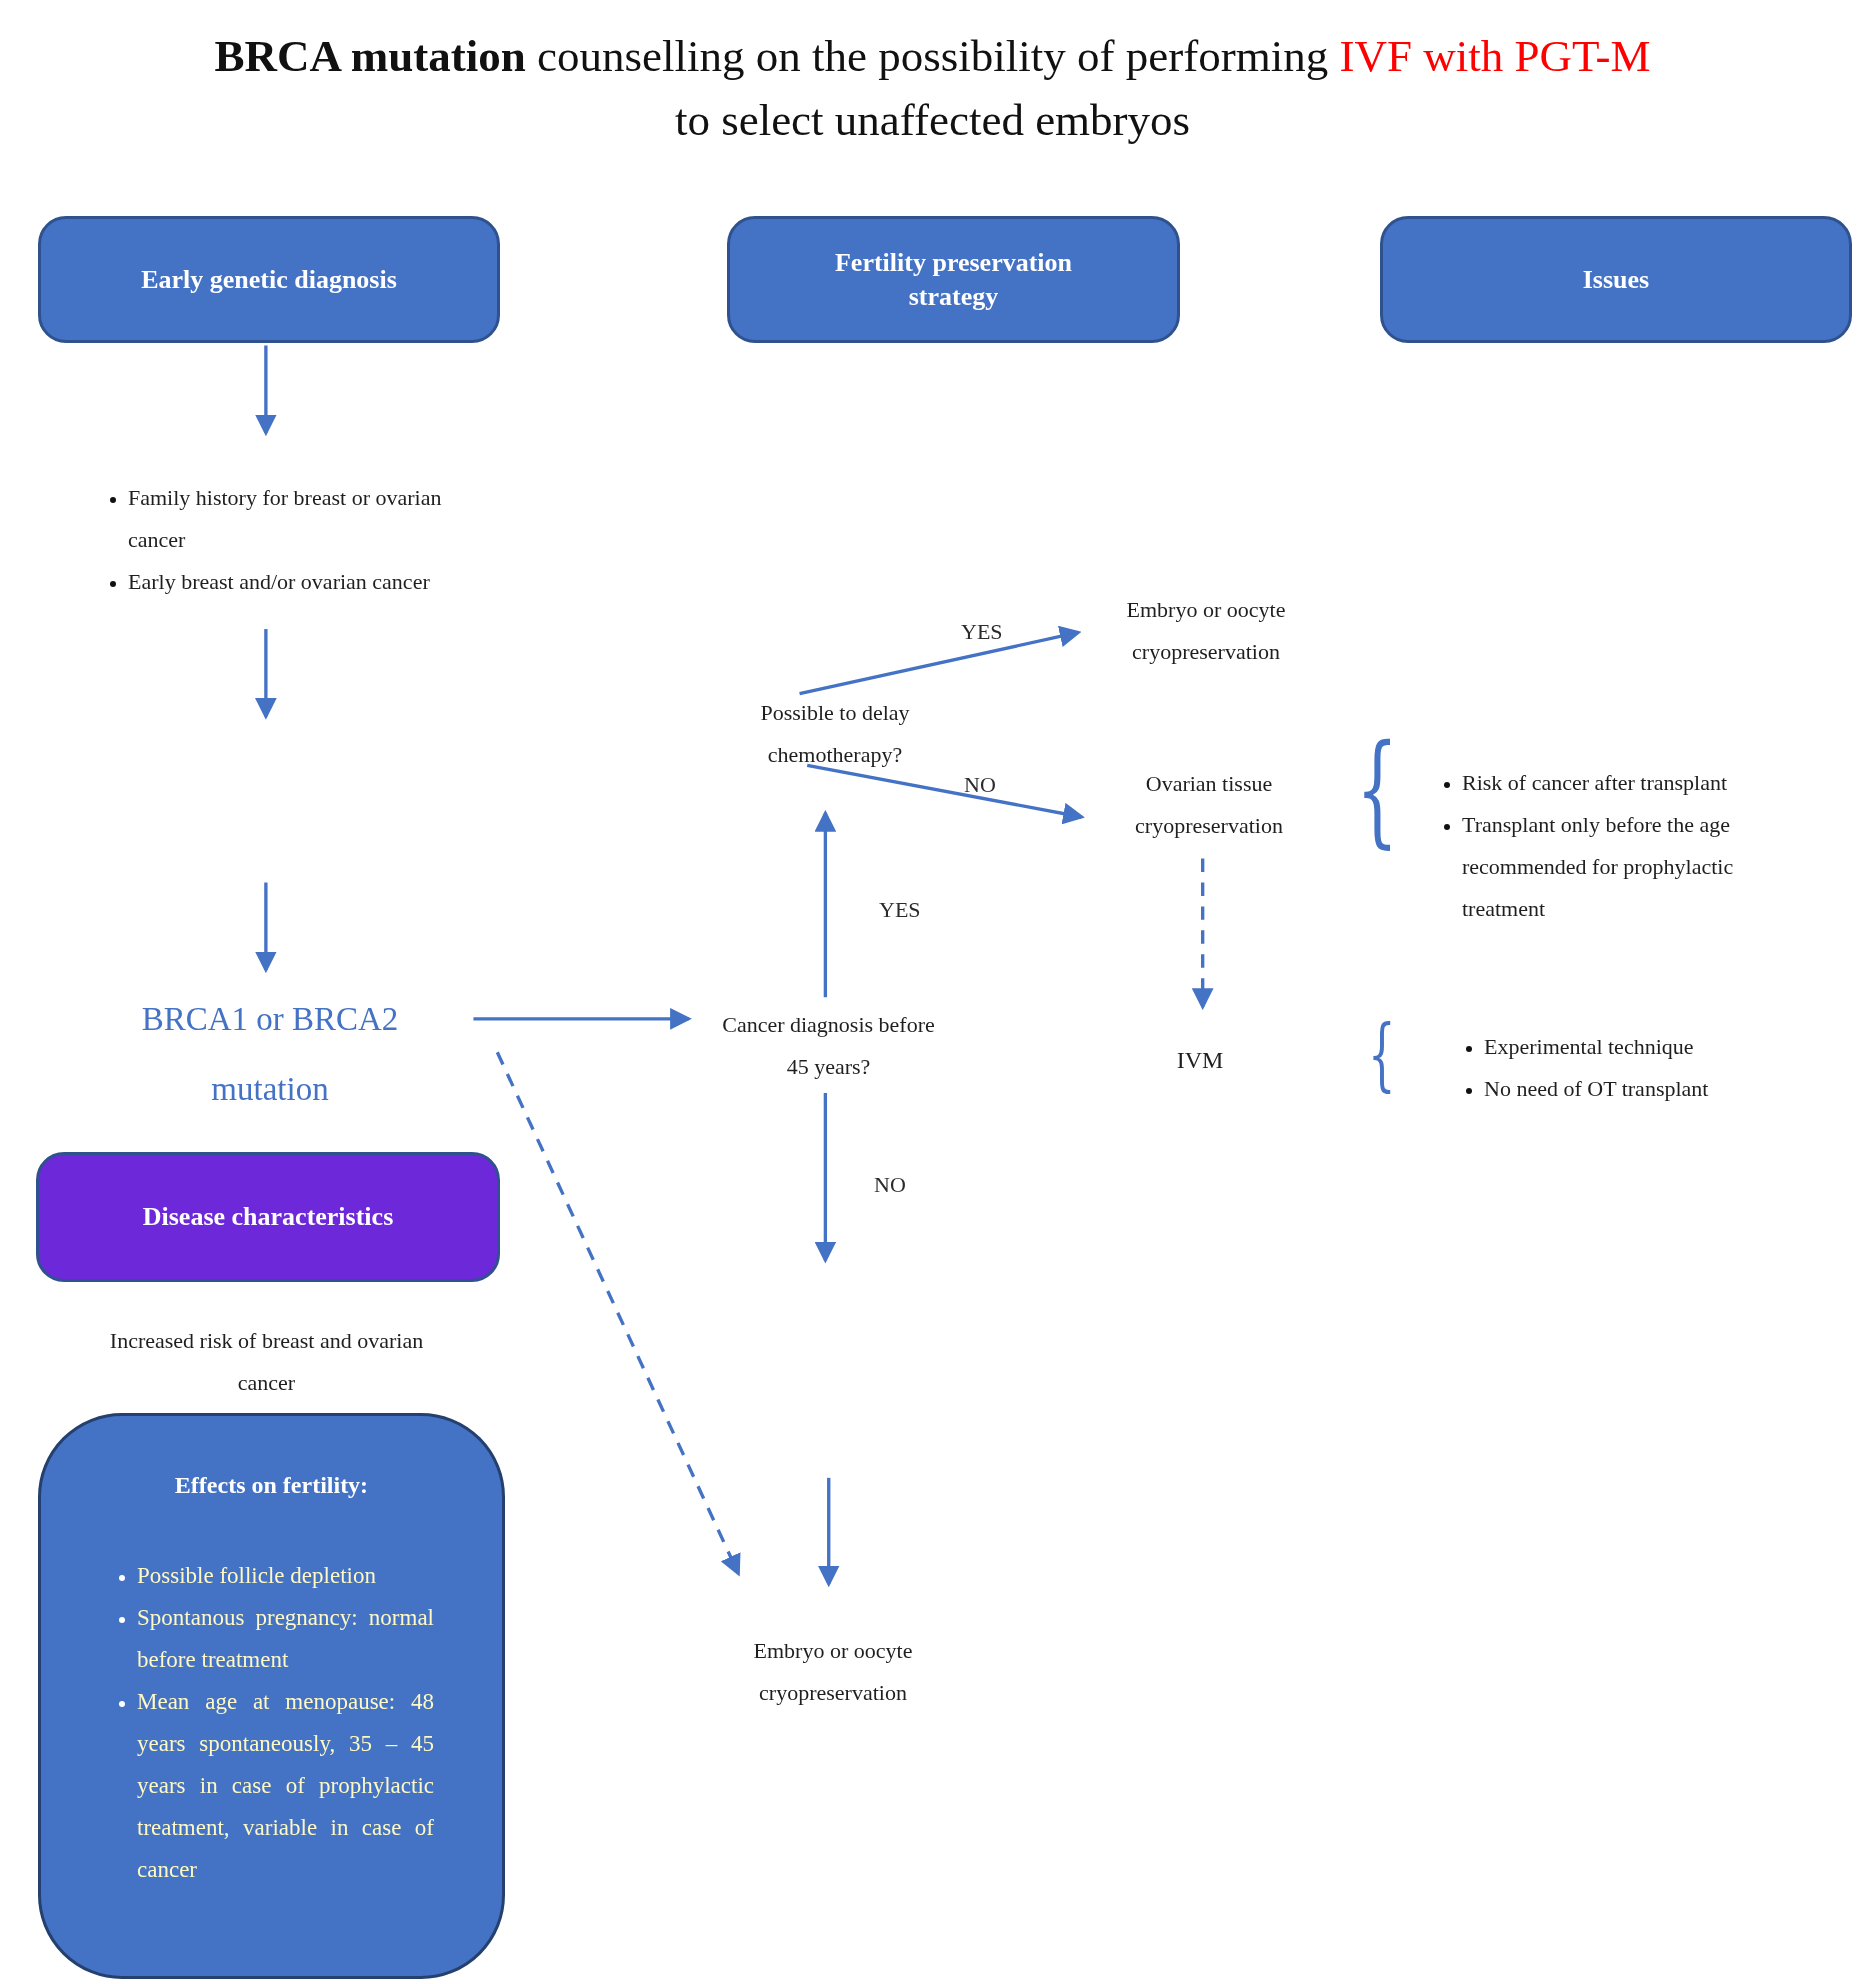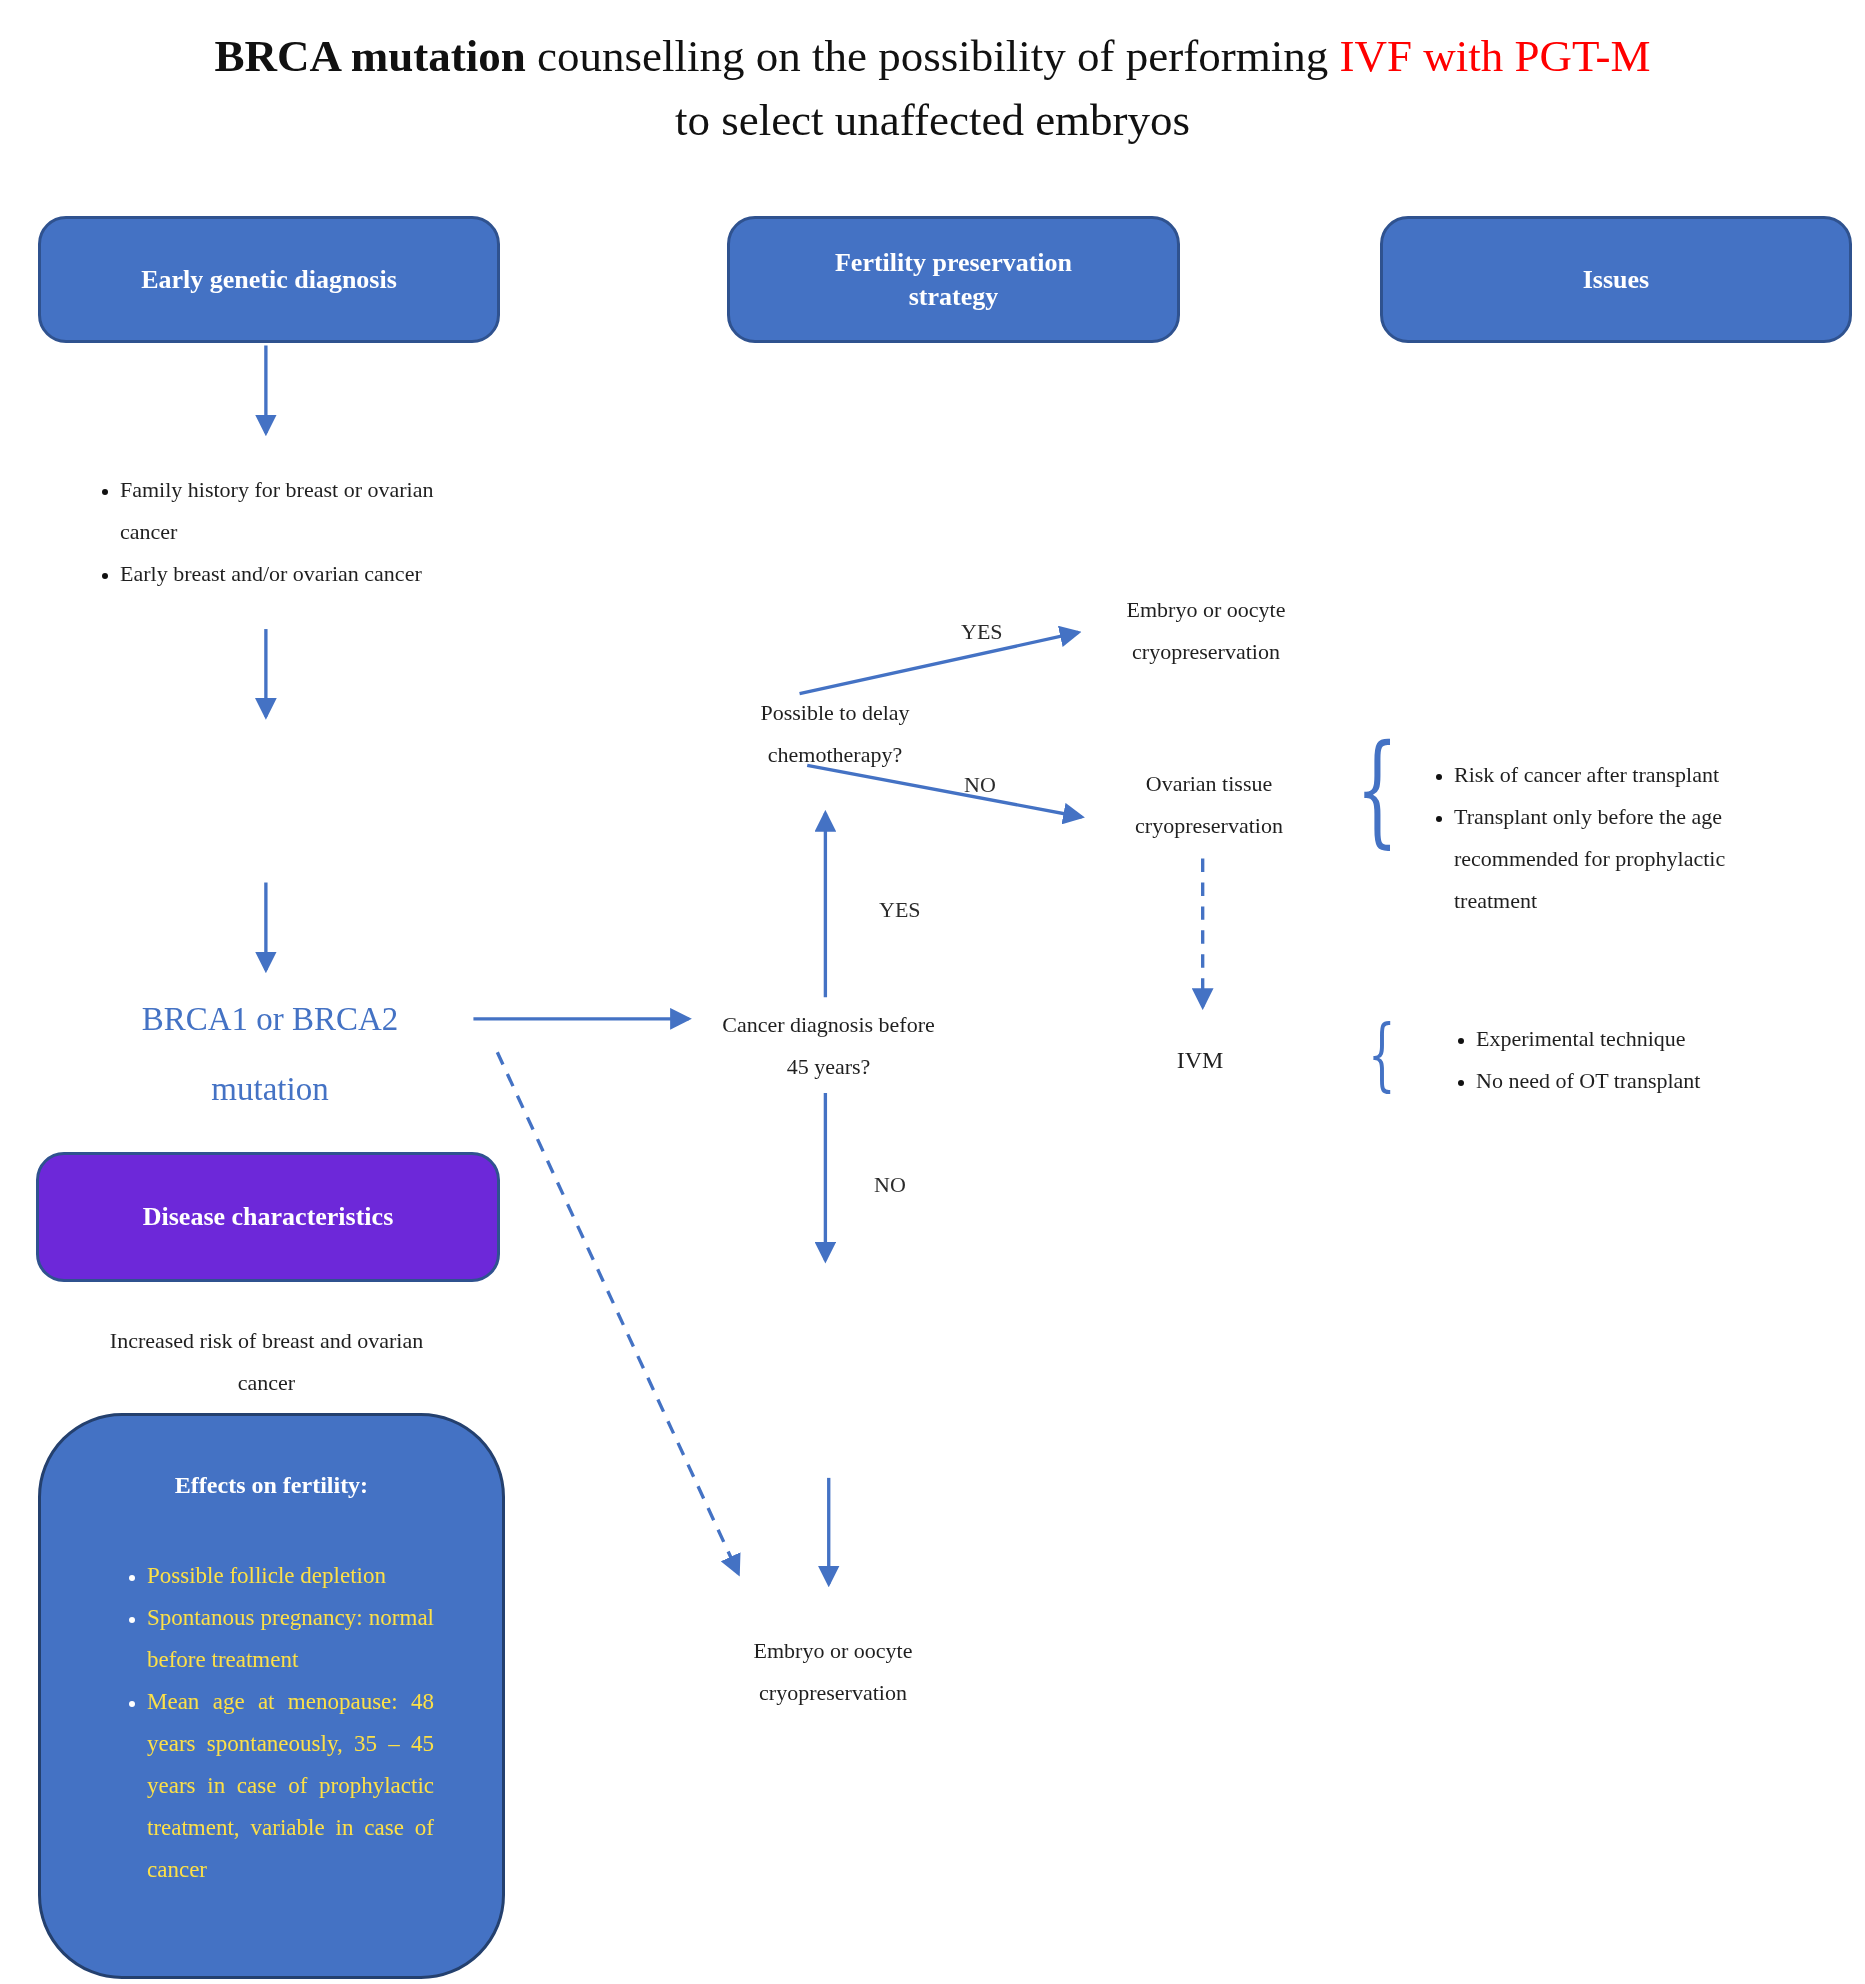--- a/index.html
+++ b/index.html
@@ -17,31 +17,31 @@
     background:#4472C4;border:3.3px solid #2F528F;border-radius:28px;
     display:flex;align-items:center;justify-content:center;text-align:center;
     color:#ffffff;font-weight:bold;font-size:26px;line-height:1.3;
     box-sizing:border-box;height:127px;
   }
   
   .node-text{font-size:22px;line-height:42px;text-align:center;}
   .label{font-size:22px;line-height:24px;color:#2b2b2b;}
   .blue-big{font-size:33px;line-height:70px;color:#4472C4;text-align:center;}
   
-  ul.blist{margin:0;padding:0 0 0 53px;list-style:disc outside;}
+  ul.blist{margin:8px;padding:0 0 0 53px;list-style:disc outside;}
   ul.blist li{font-size:22px;line-height:42px;}
   ul.blist li::marker{color:#111;font-size:19px;}
   
   .big-box{
     background:#4472C4;border:3.3px solid #24406E;border-radius:84px;
     box-sizing:border-box;color:#ffffff;
   }
   .fx-title{text-align:center;font-weight:bold;font-size:24px;margin-top:56px;}
   ul.wlist{margin:56px 0 0 48px;padding:0 0 0 48px;list-style:disc outside;width:297px;}
-  ul.wlist li{font-size:23px;line-height:42px;text-align:justify;color:#fde047;margin-left:10px;}
+  ul.wlist li{font-size:23px;line-height:42px;text-align:justify;color:#fef9c3;}
   ul.wlist li::marker{color:#ffffff;font-size:19px;}
   
   .disease-box{
     background:#6d28d9;border:3.3px solid #2F528F;border-radius:28px;
     display:flex;align-items:center;justify-content:center;
     color:#ffffff;font-weight:bold;font-size:26px;box-sizing:border-box;
   }
   
   .brace{color:#4472C4;font-family:"DejaVu Serif",serif;transform:scaleX(0.55);transform-origin:left center;line-height:1;}
   

